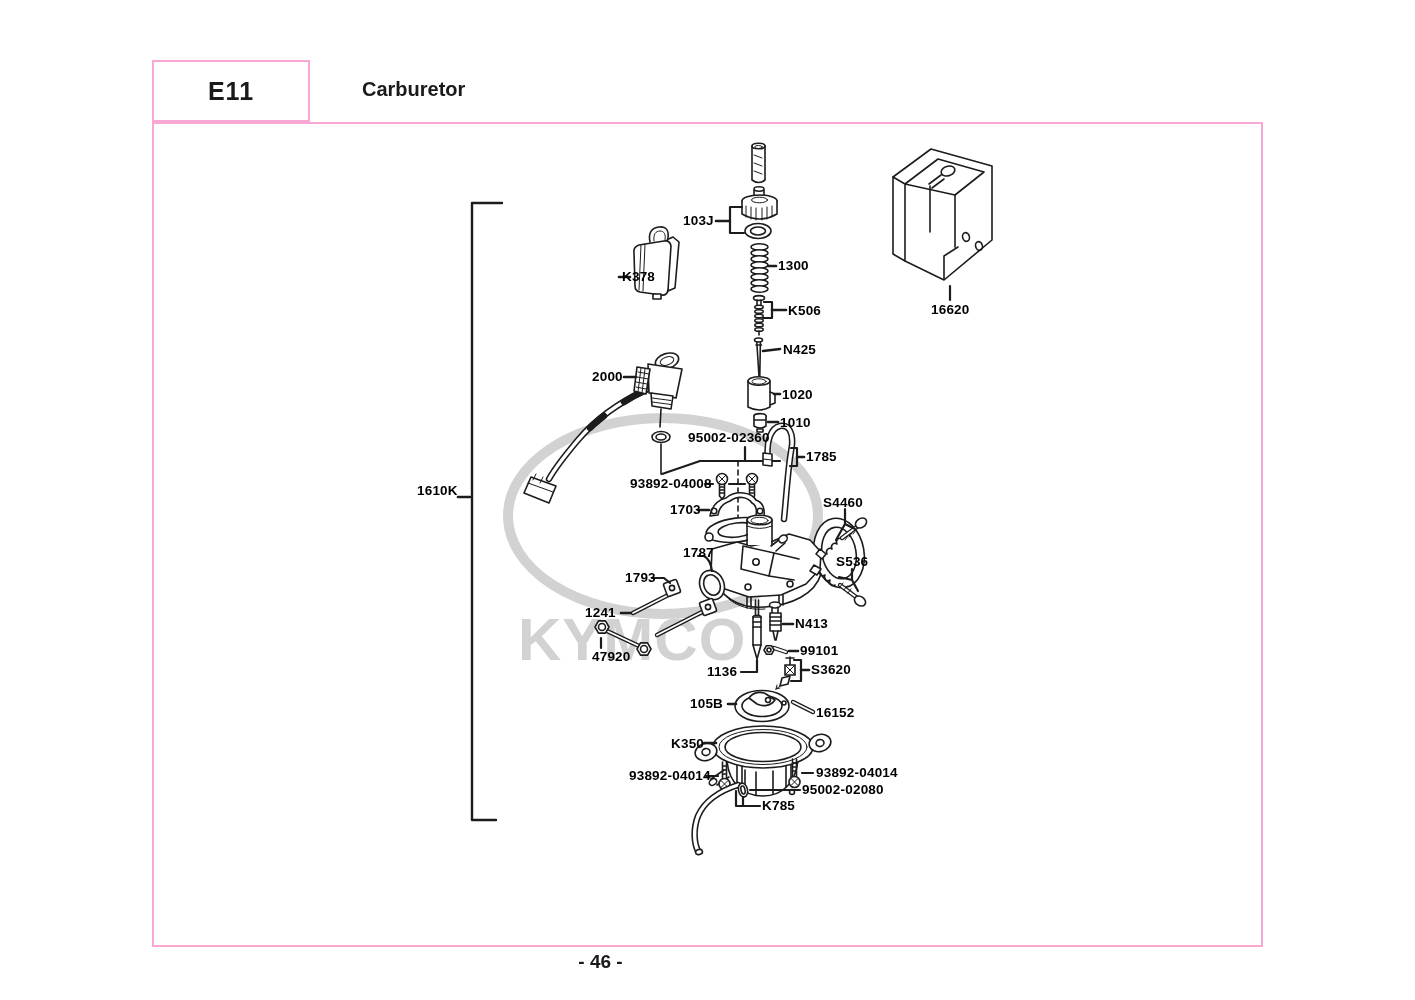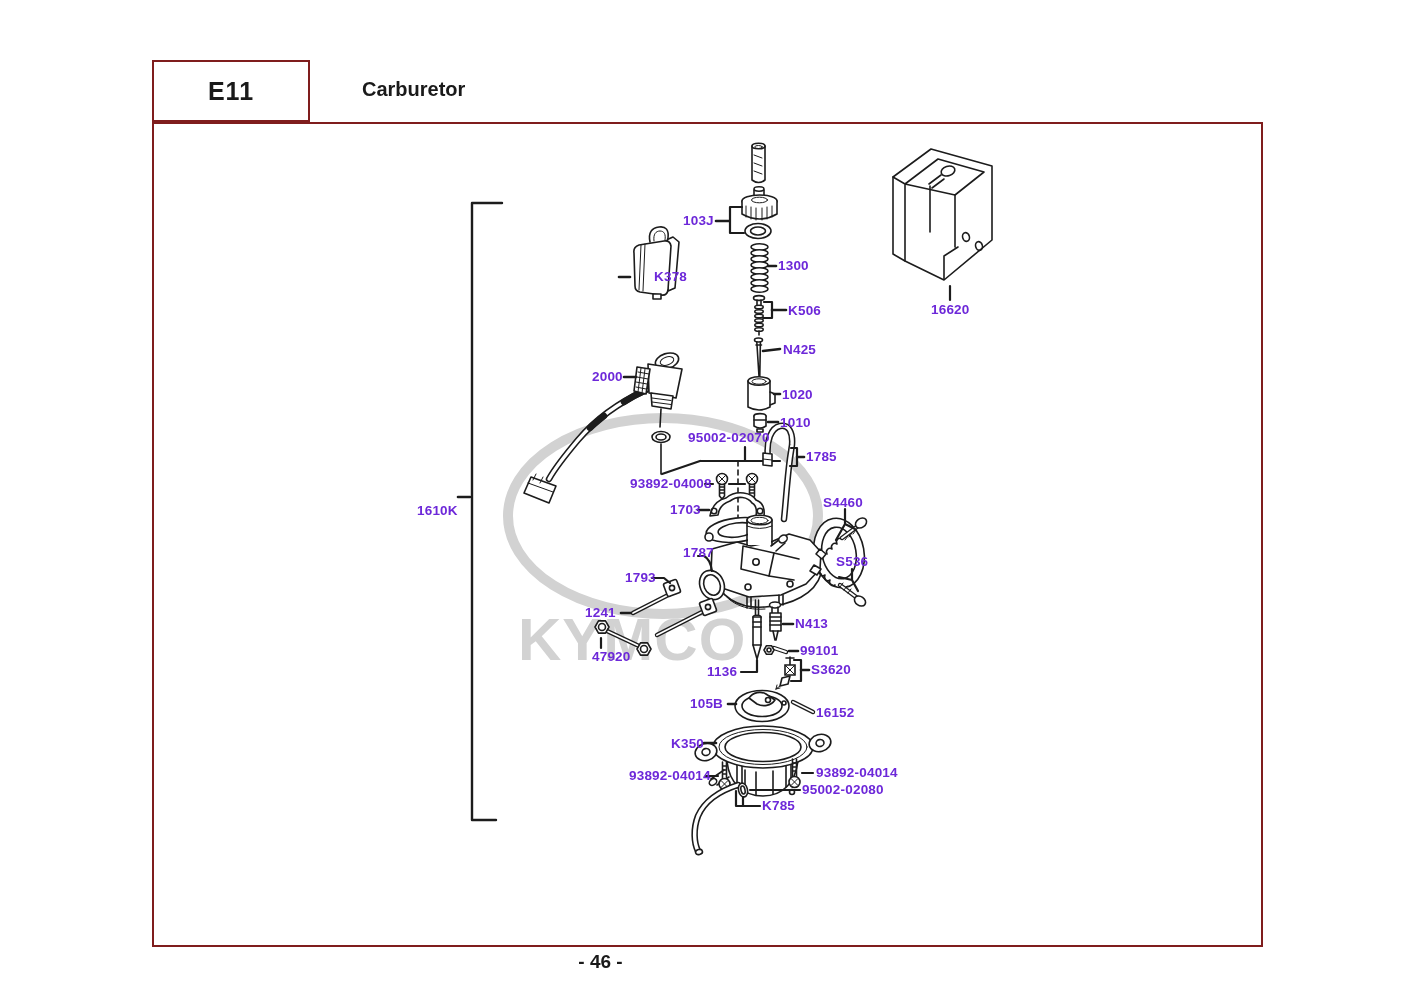--- a/index.html
+++ b/index.html
@@ -1,28 +1,28 @@
 <!DOCTYPE html>
 <html><head>
 <meta charset="utf-8">
 <style>
   html,body{margin:0;padding:0;background:#fff;}
   #stage{position:relative;width:1415px;height:1000px;background:#ffffff;overflow:hidden;
          font-family:"Liberation Sans", sans-serif;color:#1a1a1a;}
-  .box{position:absolute;box-sizing:border-box;border:2px solid #7f1d1d;background:#fff;}
+  .box{position:absolute;box-sizing:border-box;border:2px solid #f9a8d4;background:#fff;}
   #code-box{left:152px;top:60px;width:158px;height:62px;text-align:center;line-height:58px;
             font-size:25px;font-weight:bold;letter-spacing:1px;z-index:5;}
   #main-border{left:152px;top:122px;width:1111px;height:825px;z-index:1;background:transparent;}
   #page-title{position:absolute;left:362px;top:78px;font-size:20px;font-weight:bold;z-index:5;}
   #page-number{position:absolute;left:0;top:951px;width:1201px;text-align:center;
                font-size:19px;font-weight:bold;z-index:5;}
   #art{position:absolute;left:0;top:0;z-index:2;}
   #labels{position:absolute;left:0;top:0;width:100%;height:100%;z-index:4;}
   .label{position:absolute;font-weight:bold;font-size:13.5px;line-height:16px;
-         white-space:nowrap;color:#6d28d9;letter-spacing:0.2px;}
+         white-space:nowrap;color:#000000;letter-spacing:0.2px;}
   
   #art path,#art ellipse,#art circle,#art rect,#art polygon,#art line{
       fill:none;stroke:#1c1c1c;stroke-width:1.6;stroke-linecap:round;stroke-linejoin:round;}
   #art .wf{fill:#ffffff;}
   #art .thin{stroke-width:1;}
   #art .lead{stroke-width:2.2;}
   #art .dashlead{stroke-width:2.6;}
   #art .thick{stroke-width:2.4;}
   #art .tube{stroke-width:6.5;}
   #art .tcore{stroke:#ffffff;stroke-width:3.4;}
@@ -352,39 +352,39 @@
     </g>
   </svg>
 
   <div id="labels">
       <div class="label" style="left: 683px; top: 213px;">103J</div>
       <div class="label" style="left: 778px; top: 258px;">1300</div>
       <div class="label" style="left: 788px; top: 303px;">K506</div>
       <div class="label" style="left: 783px; top: 342px;">N425</div>
       <div class="label" style="left: 782px; top: 387px;">1020</div>
       <div class="label" style="left: 780px; top: 415px;">1010</div>
-      <div class="label" style="left: 688px; top: 430px;">95002-02070</div>
+      <div class="label" style="left: 688px; top: 430px;">95002-02360</div>
       <div class="label" style="left: 806px; top: 449px;">1785</div>
       <div class="label" style="left: 630px; top: 476px;">93892-04008</div>
       <div class="label" style="left: 670px; top: 502px;">1703</div>
       <div class="label" style="left: 823px; top: 495px;">S4460</div>
       <div class="label" style="left: 664px; top: 545px; margin-left: 19px;">1787</div>
       <div class="label" style="left: 836px; top: 554px;">S536</div>
       <div class="label" style="left: 625px; top: 570px;">1793</div>
       <div class="label" style="left: 585px; top: 605px;">1241</div>
       <div class="label" style="left: 795px; top: 616px;">N413</div>
       <div class="label" style="left: 592px; top: 649px;">47920</div>
       <div class="label" style="left: 800px; top: 643px;">99101</div>
       <div class="label" style="left: 707px; top: 664px;">1136</div>
       <div class="label" style="left: 811px; top: 662px;">S3620</div>
       <div class="label" style="left: 690px; top: 696px;">105B</div>
       <div class="label" style="left: 816px; top: 705px;">16152</div>
       <div class="label" style="left: 671px; top: 736px;">K350</div>
       <div class="label" style="left: 629px; top: 768px;">93892-04014</div>
       <div class="label" style="left: 816px; top: 765px;">93892-04014</div>
       <div class="label" style="left: 802px; top: 782px;">95002-02080</div>
       <div class="label" style="left: 762px; top: 798px;">K785</div>
-      <div class="label" style="left: 618px; top: 269px; padding-left: 36px;">K378</div>
+      <div class="label" style="left: 586px; top: 269px; padding-left: 36px;">K378</div>
       <div class="label" style="left: 592px; top: 369px;">2000</div>
-      <div class="label" style="left: 417px; top: 503px;">1610K</div>
+      <div class="label" style="left: 417px; top: 483px;">1610K</div>
       <div class="label" style="left: 931px; top: 302px;">16620</div>
     </div>
 </div>
 
 </body></html>

